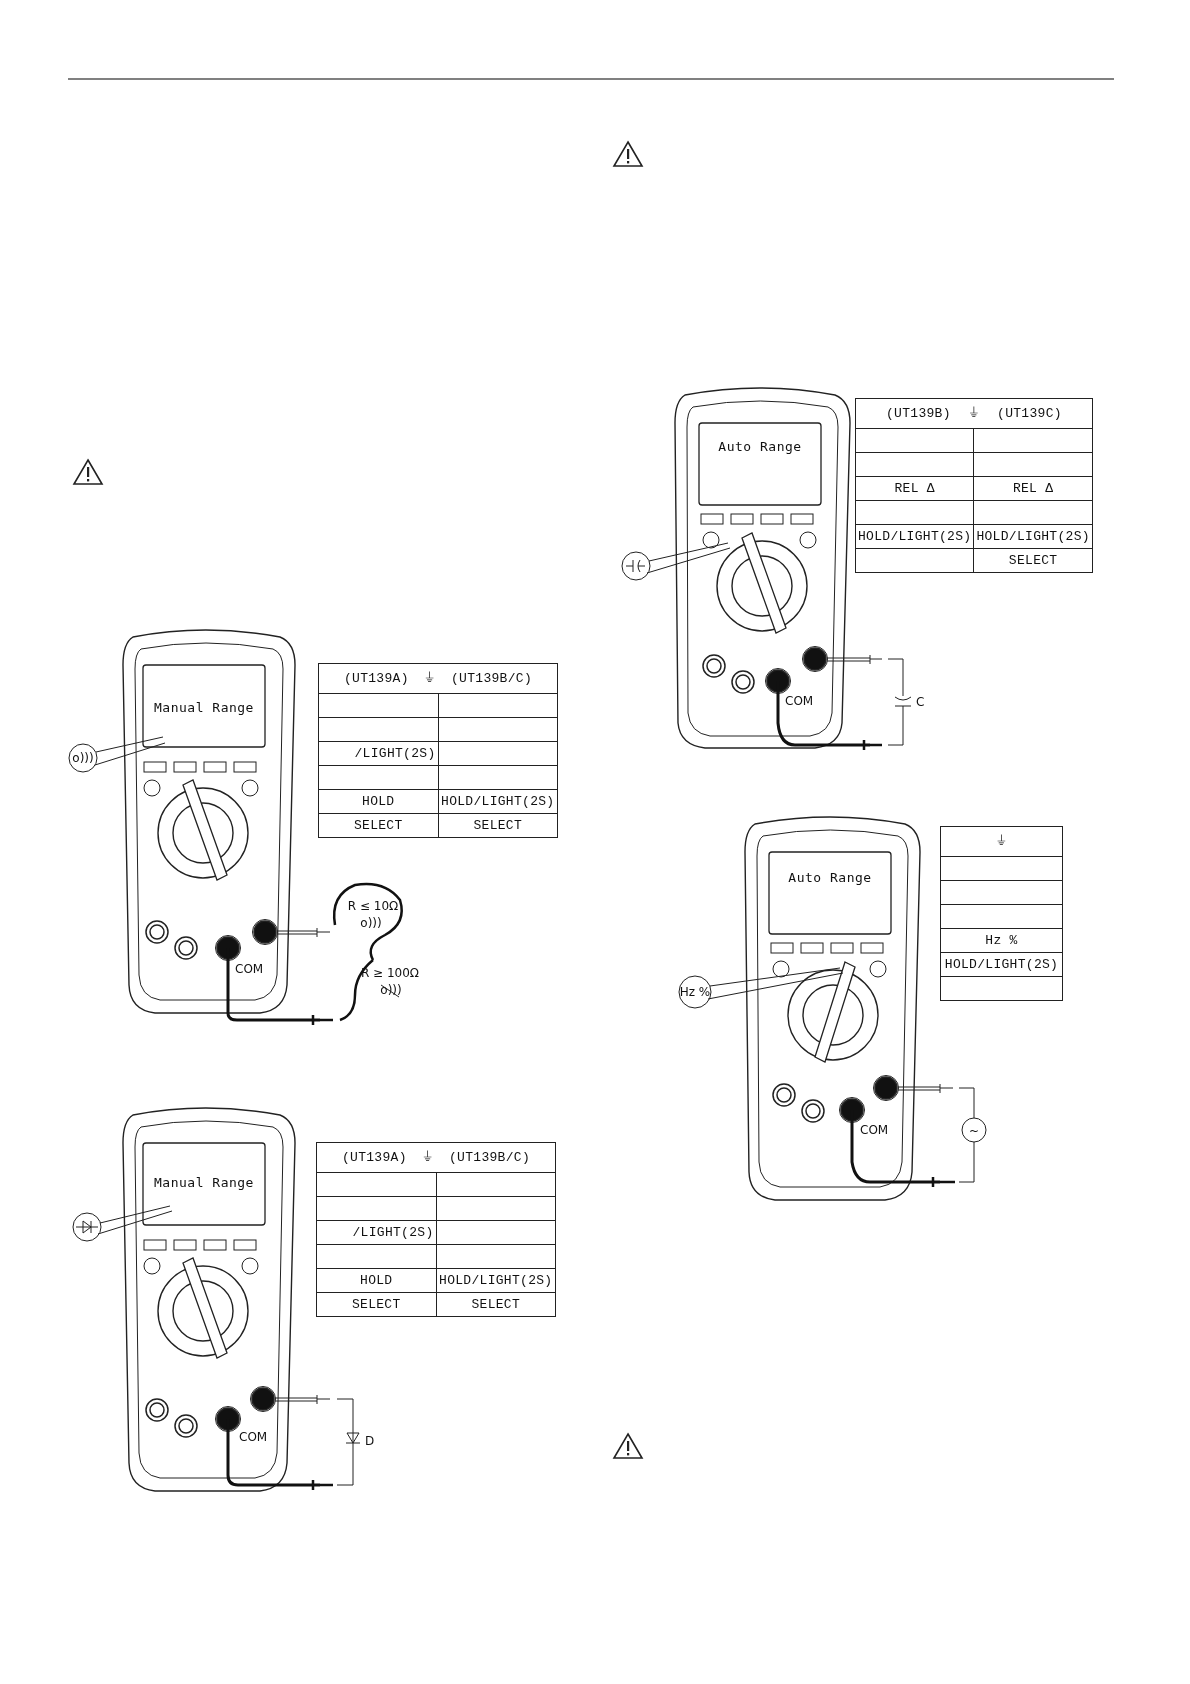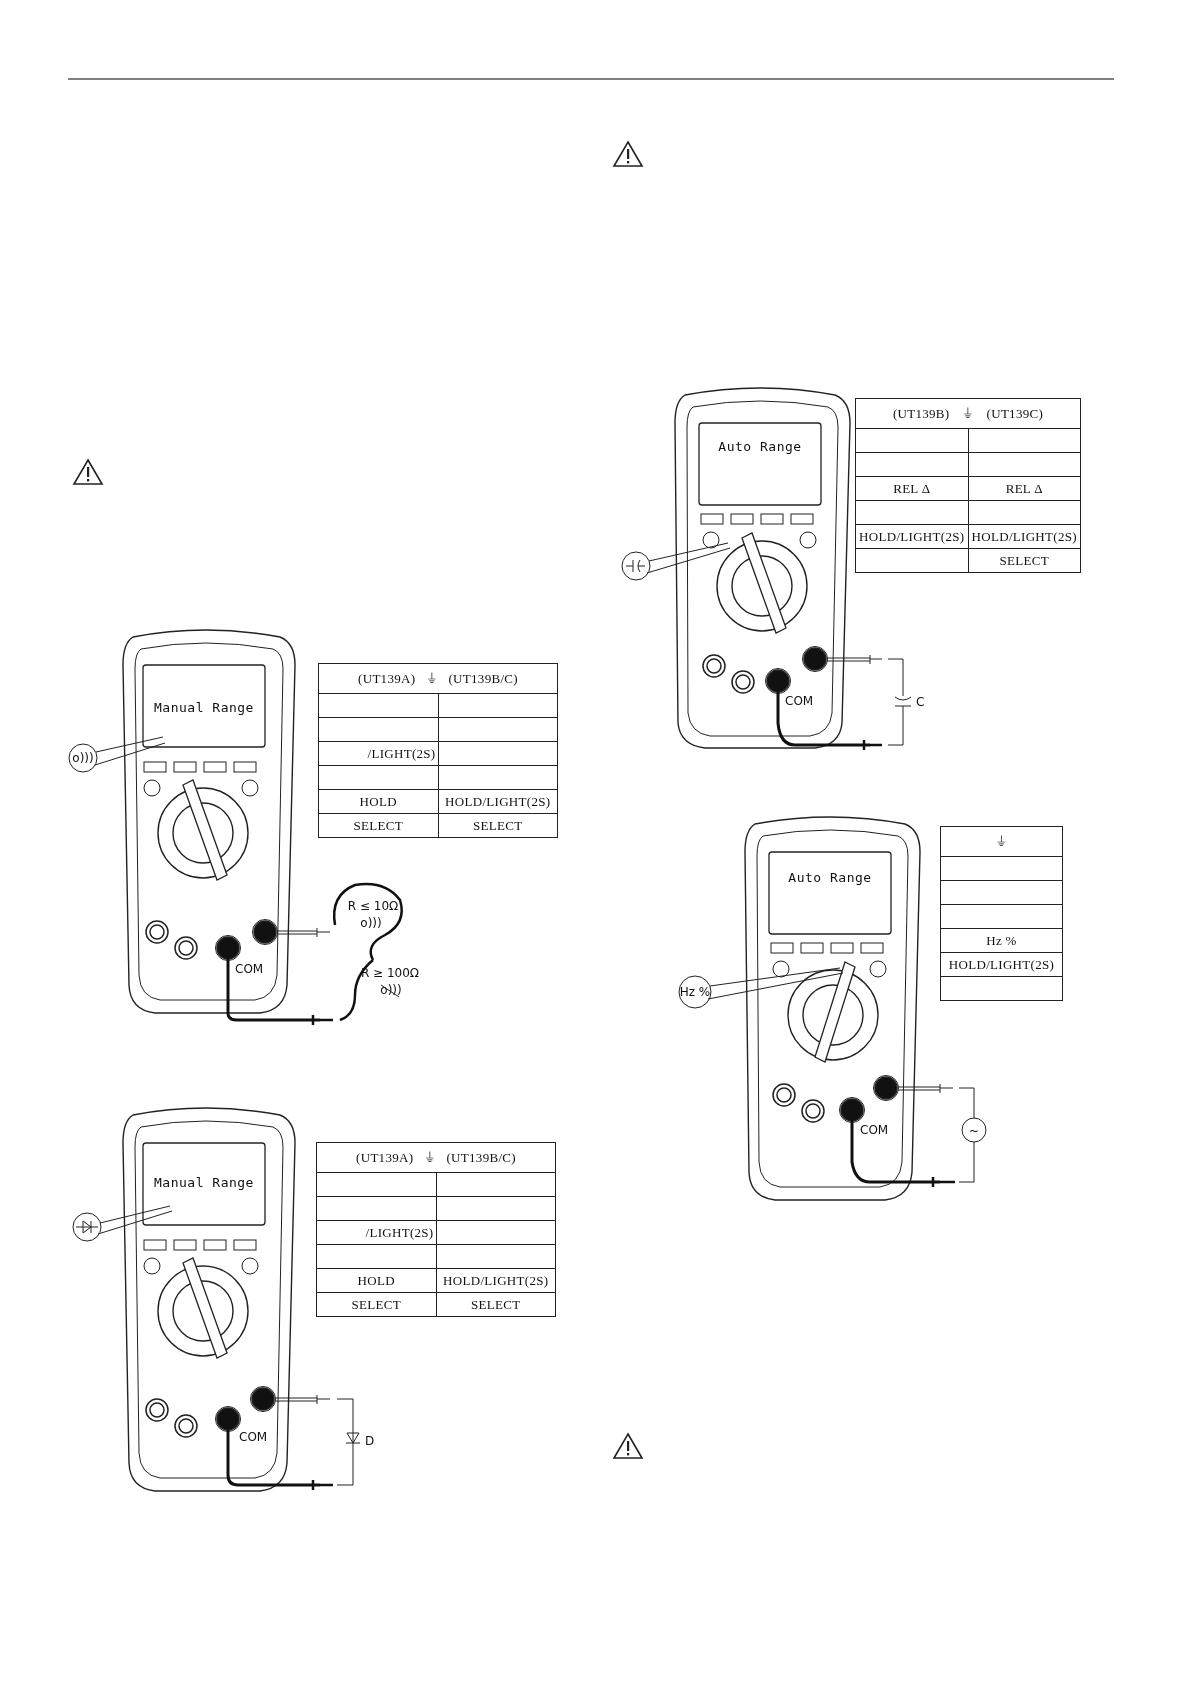--- a/index.html
+++ b/index.html
@@ -1,21 +1,21 @@
 <!DOCTYPE html>
 <html><head>
 <meta charset="utf-8">
 <style>
   html,body{margin:0;padding:0;background:#fff;}
   body{width:1190px;height:1684px;position:relative;overflow:hidden;font-family:"DejaVu Sans",sans-serif;color:#111;}
   .rule{position:absolute;left:68px;top:78px;width:1046px;height:2px;background:#808080;}
   .warn{position:absolute;width:32px;height:28px;}
   .fig{position:absolute;}
   .fig svg{display:block;overflow:visible;}
-  .tbl{position:absolute;border-collapse:collapse;font-family:Liberation Serif, serif;font-size:13px;letter-spacing:0.3px;border-radius:29px;}
+  .tbl{position:absolute;border-collapse:collapse;font-family:Liberation Mono, monospace;font-size:13px;letter-spacing:0.3px;border-radius:29px;}
   .tbl td{border:1.3px solid #222;text-align:center;padding:0 2px;white-space:nowrap;}
   .tbl td.r{text-align:right;}
   .lcd-text{font-family:"DejaVu Sans Mono",monospace;font-size:13px;letter-spacing:0.5px;fill:#111;}
   .lbl{font-family:"DejaVu Sans",sans-serif;font-size:12px;fill:#111;}
 </style>
 </head>
 <body>
 
 <div class="rule"></div>
 

